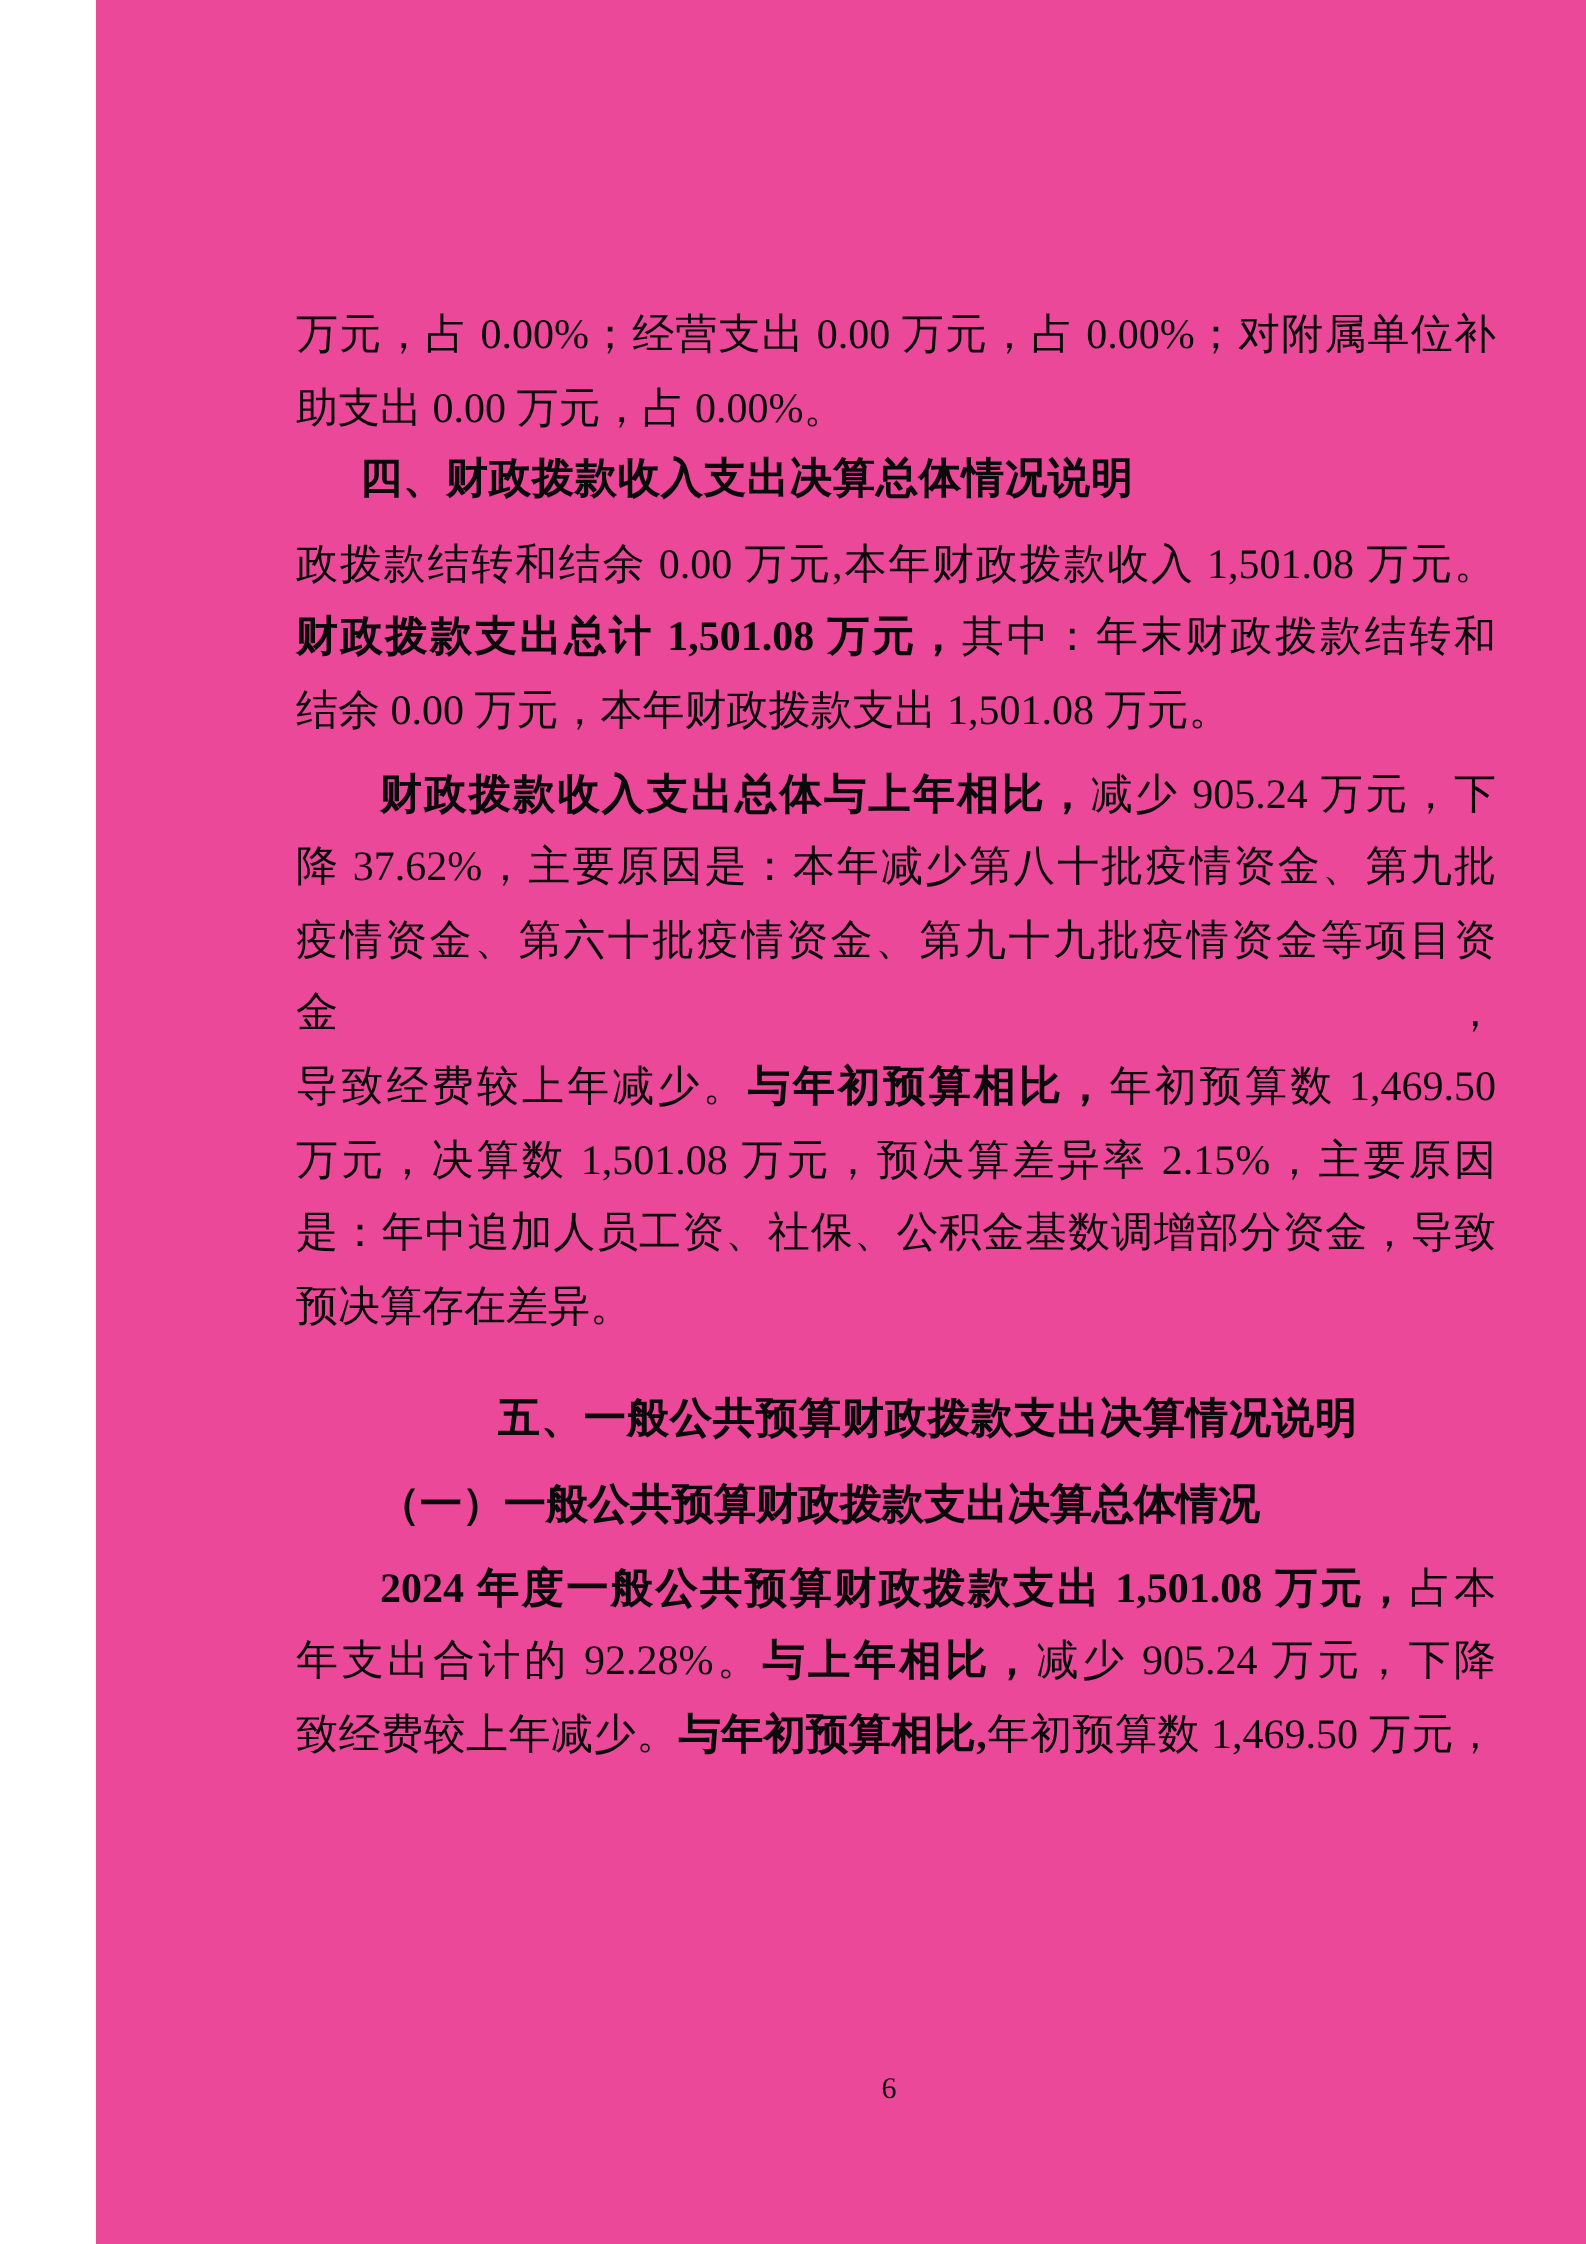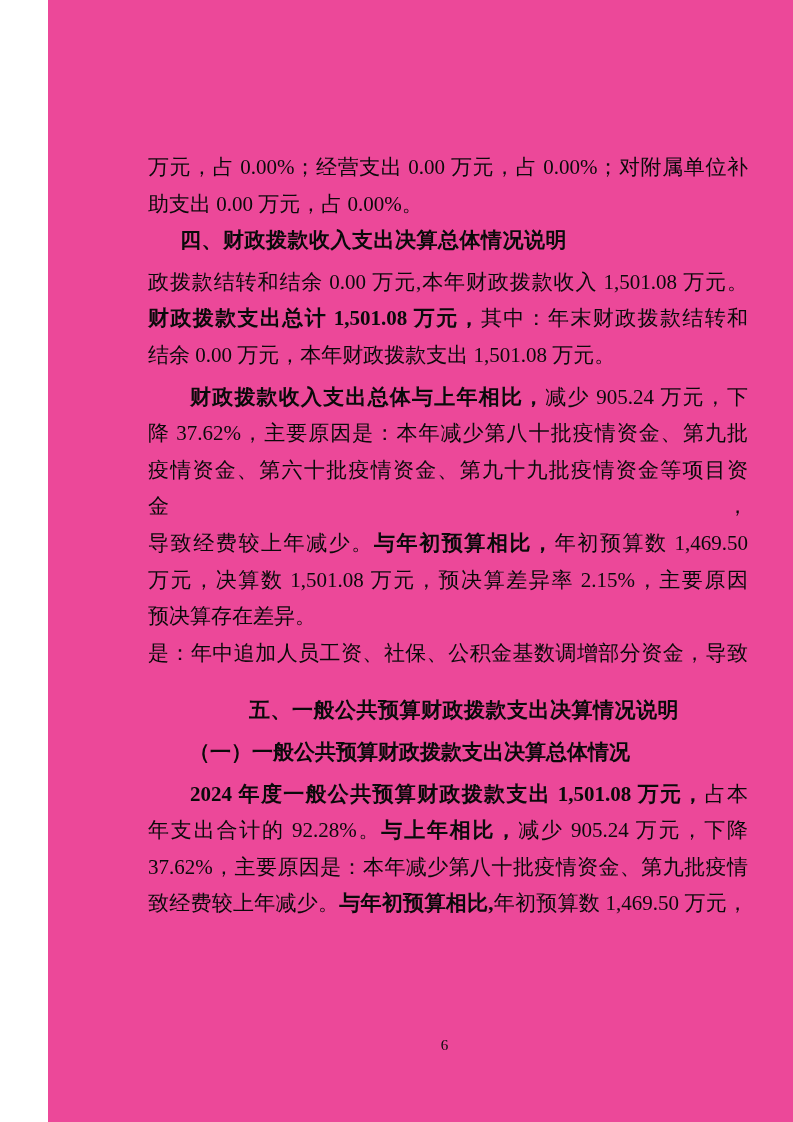--- a/index.html
+++ b/index.html
@@ -71,32 +71,31 @@
         <div class="line justify"><span class="seg">政拨款结转和结余 0.00 万元,本年财政拨款收入 1,501.08 万元。</span></div>
         <div class="line justify"><span class="seg bold">财政拨款支出总计 1,501.08 万元，</span><span class="seg">其中：年末财政拨款结转和</span></div>
         <div class="line"><span class="seg">结余 0.00 万元，本年财政拨款支出 1,501.08 万元。</span></div>
       </div>
       <div class="block paragraph">
         <div class="line justify indent"><span class="seg bold">财政拨款收入支出总体与上年相比，</span><span class="seg">减少 905.24 万元，下</span></div>
         <div class="line justify"><span class="seg">降 37.62%，主要原因是：本年减少第八十批疫情资金、第九批</span></div>
         <div class="line justify"><span class="seg">疫情资金、第六十批疫情资金、第九十九批疫情资金等项目资金，</span></div>
         <div class="line justify"><span class="seg">导致经费较上年减少。</span><span class="seg bold">与年初预算相比，</span><span class="seg">年初预算数 1,469.50</span></div>
         <div class="line justify"><span class="seg">万元，决算数 1,501.08 万元，预决算差异率 2.15%，主要原因</span></div>
+        <div class="line justify"><span class="seg">是：年中追加人员工资、社保、公积金基数调增部分资金，导致</span></div>
         <div class="line"><span class="seg">预决算存在差异。</span></div>
-        <div class="line justify"><span class="seg">是：年中追加人员工资、社保、公积金基数调增部分资金，导致</span></div>
       </div>
       <div class="block heading1 spaced">
         <div class="line"><span class="seg bold">五、一般公共预算财政拨款支出决算情况说明</span></div>
       </div>
       <div class="block heading2">
         <div class="line"><span class="seg bold">（一）一般公共预算财政拨款支出决算总体情况</span></div>
       </div>
       <div class="block paragraph">
         <div class="line justify indent"><span class="seg bold">2024 年度一般公共预算财政拨款支出 1,501.08 万元，</span><span class="seg">占本</span></div>
         <div class="line justify"><span class="seg">年支出合计的 92.28%。</span><span class="seg bold">与上年相比，</span><span class="seg">减少 905.24 万元，下降</span></div>
-        <div class="line justify"><span class="seg">37.62%，主要原因是：本年减少第八十批疫情资金、第九批疫情</span></div>
         <div class="line justify"><span class="seg">致经费较上年减少。</span><span class="seg bold">与年初预算相比,</span><span class="seg">年初预算数 1,469.50 万元，</span></div>
       </div>
     </div>
   <div class="footer">
     <span class="page-number">6</span>
   </div>
 </div>
 
 </body></html>

